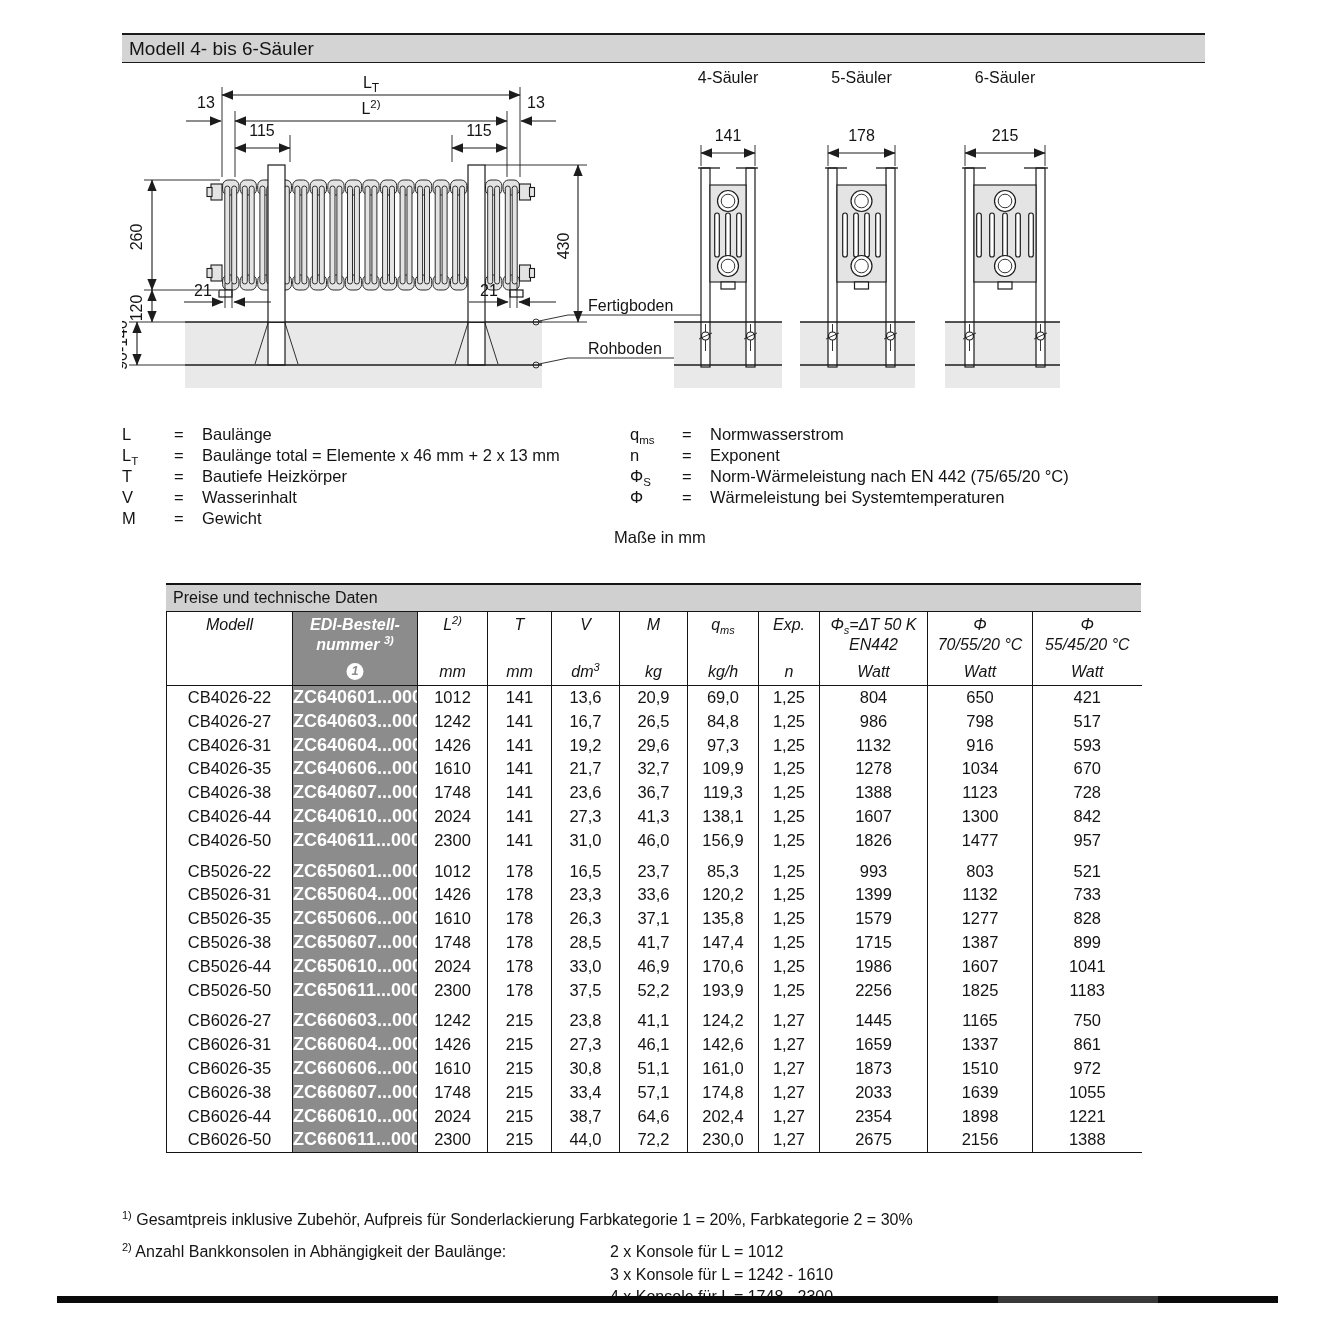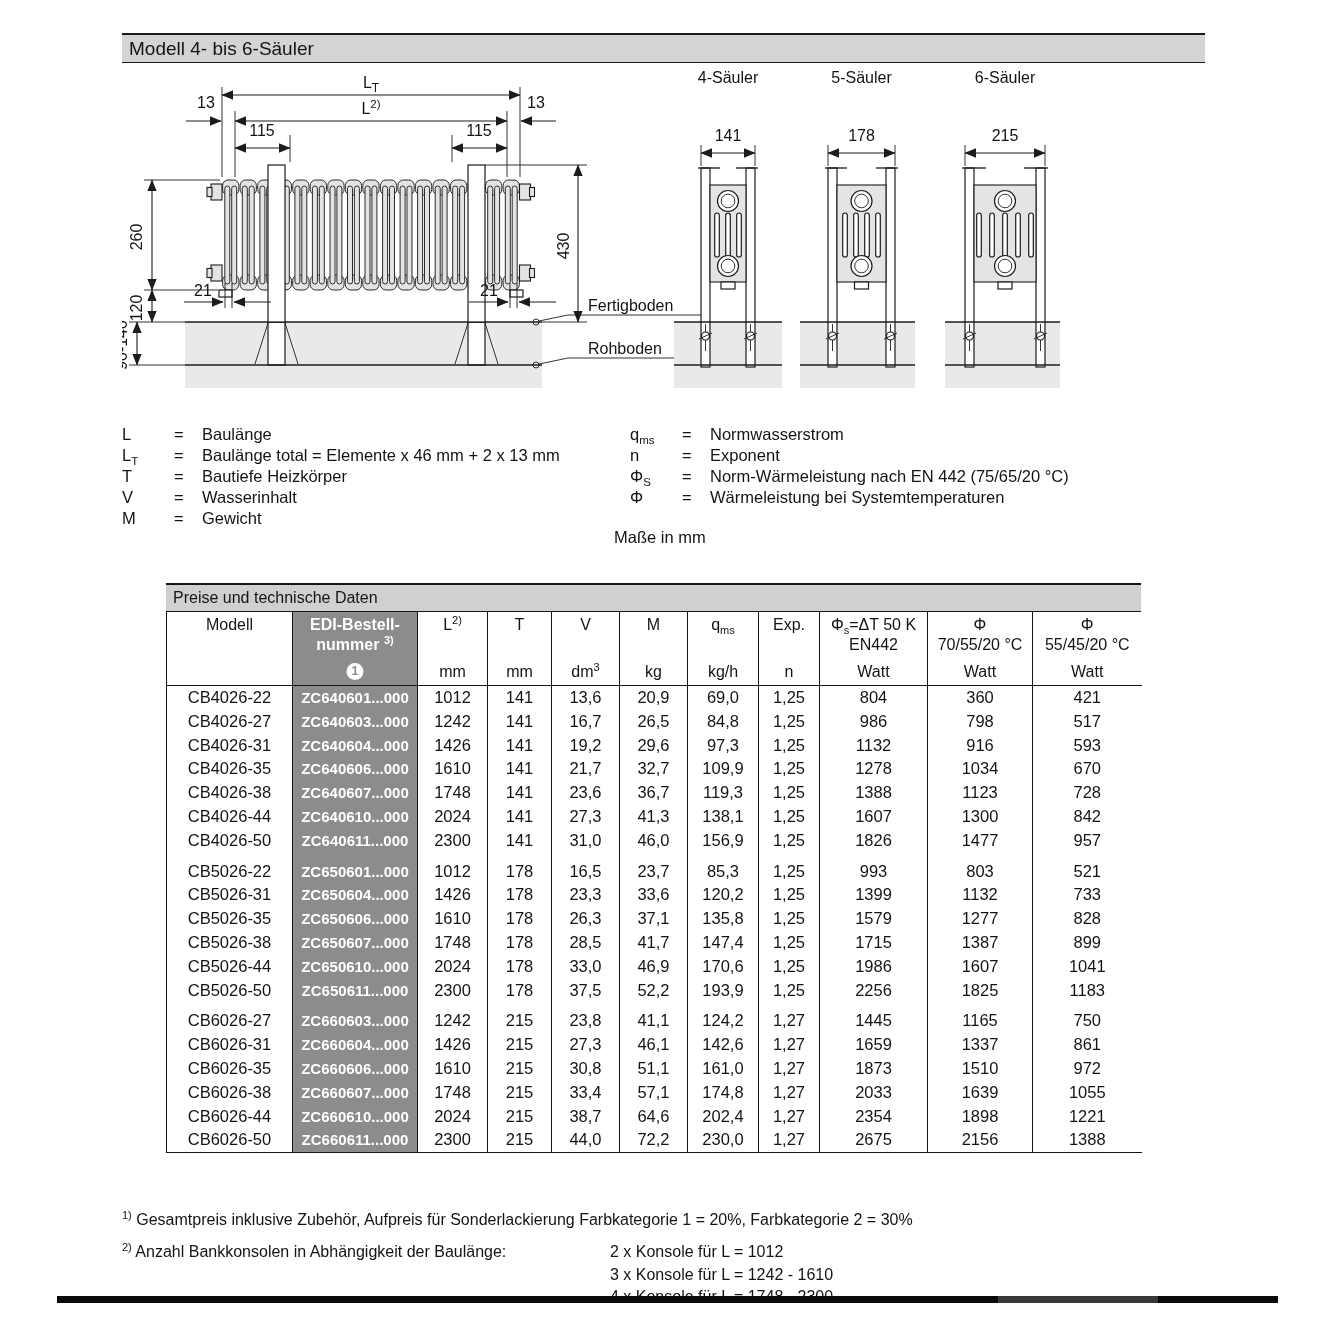--- a/index.html
+++ b/index.html
@@ -33,33 +33,33 @@
   .legend sub { font-size:11.5px; }
   .units-note { position:absolute; left:614px; top:528px; font-size:16.5px; }
 
   
   .datatable { position:absolute; left:122px; top:583px; width:975px;padding-left:44px; }
   .tbar { background:#d0d0d0; border-top:2px solid #141414; border-bottom:1px solid #141414;
           height:29px; box-sizing:border-box; display:flex; align-items:center;
           font-size:16px; padding-left:7px; }
   table { border-collapse:collapse; table-layout:fixed; width:975px; border-bottom:1.5px solid #141414; }
   th, td { padding:0; border-left:1px solid #151515; }
-  thead th { border-bottom:1px solid #151515; vertical-align:top; font-weight:normal; height:72px; }
+  thead th { border-bottom:1px solid #151515; vertical-align:top; font-weight:normal; height:72px;font-style:italic; }
   .hc { position:relative; height:70px; padding-top:3px; display:flex; flex-direction:column;
         align-items:center; font-size:16px; line-height:20px; }
   .hu { position:absolute; bottom:3px; left:0; right:0; text-align:center; }
   .hc sup, .hc sub { font-size:11px; }
   th.edi { background:#8c8c8c; }
   th.edi .hc { color:#ffffff; font-weight:bold; }
   .badge { position:absolute; bottom:5px; left:50%; transform:translateX(-50%);
            width:17px; height:17px; border-radius:50%; background:#ffffff; color:#8c8c8c;
            font-size:12.5px; font-weight:bold; line-height:17px; text-align:center; }
   tbody td { font-size:16.5px; text-align:center; height:23.8px; line-height:23.8px;
              white-space:nowrap; overflow:hidden; }
-  tbody td.edi { background:#8c8c8c; color:#ffffff; font-weight:bold; font-size:15px; }
+  tbody td.edi { background:#8c8c8c; color:#ffffff; font-weight:bold; font-size:18px; }
   tbody tr.gap td { height:7px; line-height:7px; font-size:1px; }
 
   
   .footnotes { position:absolute; left:122px; top:1209px; width:990px; font-size:16px; }
   .footnotes sup { font-size:11px; }
   .fn1 { line-height:22px; }
   .fn2 { display:flex; margin-top:10px; }
   .fn2-left { width:488px; line-height:22px; }
   .fn2-items div { line-height:22.5px; }
 
@@ -434,21 +434,21 @@
           <tr>
             <td>CB4026-22</td>
             <td class="edi">ZC640601...000</td>
             <td>1012</td>
             <td>141</td>
             <td>13,6</td>
             <td>20,9</td>
             <td>69,0</td>
             <td>1,25</td>
             <td>804</td>
-            <td>360</td>
+            <td>650</td>
             <td>421</td>
           </tr>
           <tr>
             <td>CB4026-27</td>
             <td class="edi">ZC640603...000</td>
             <td>1242</td>
             <td>141</td>
             <td>16,7</td>
             <td>26,5</td>
             <td>84,8</td>

